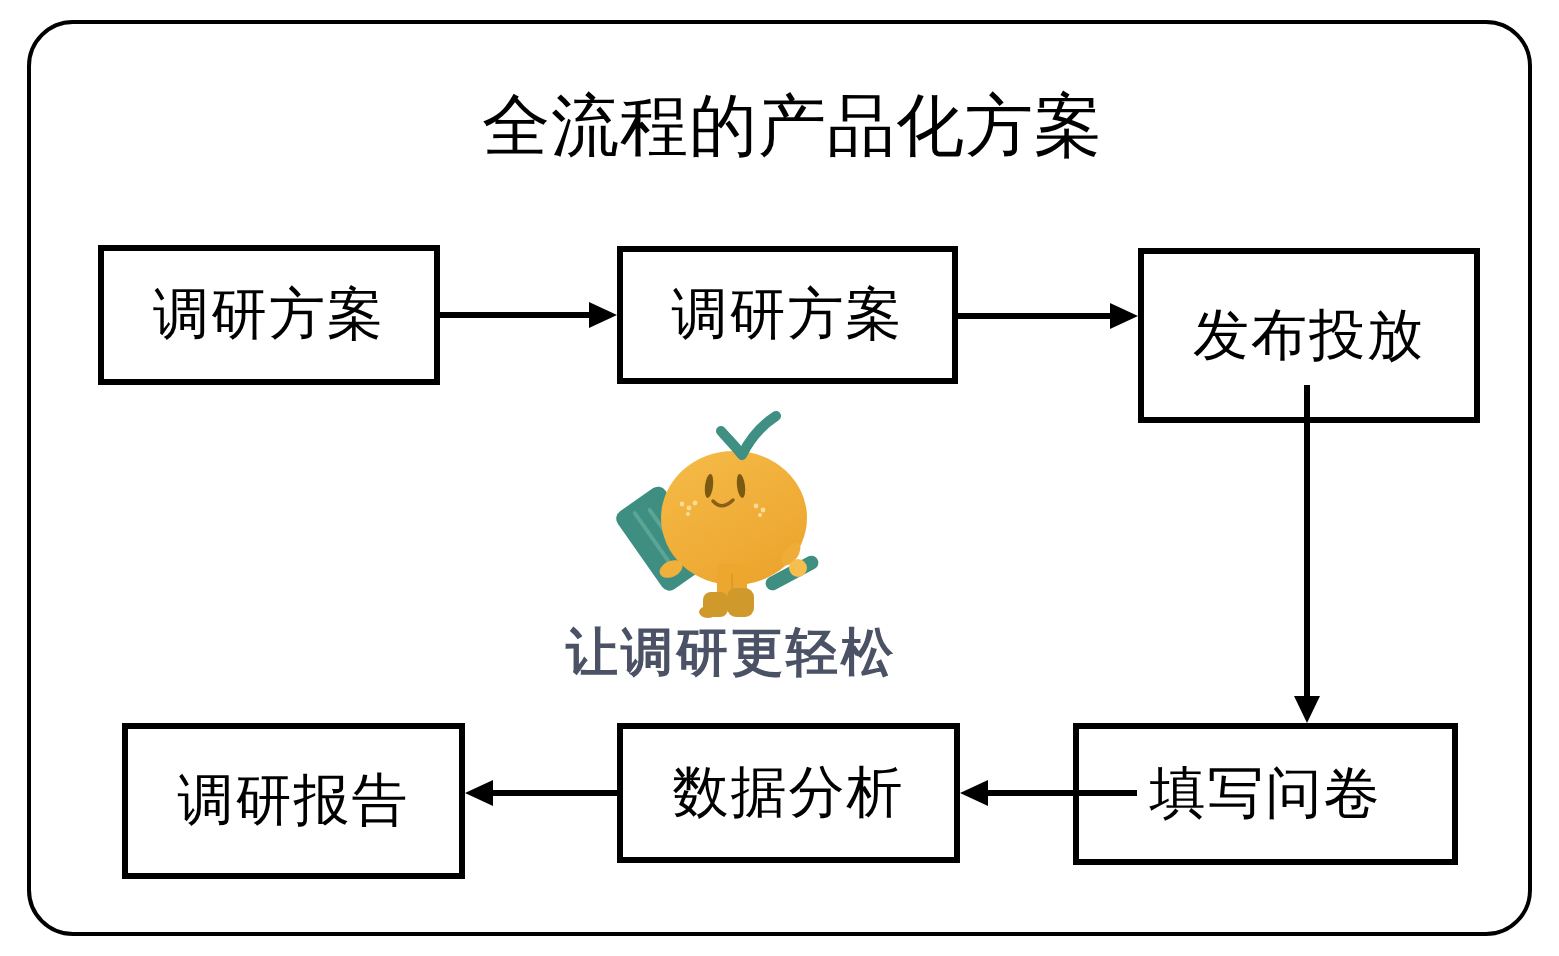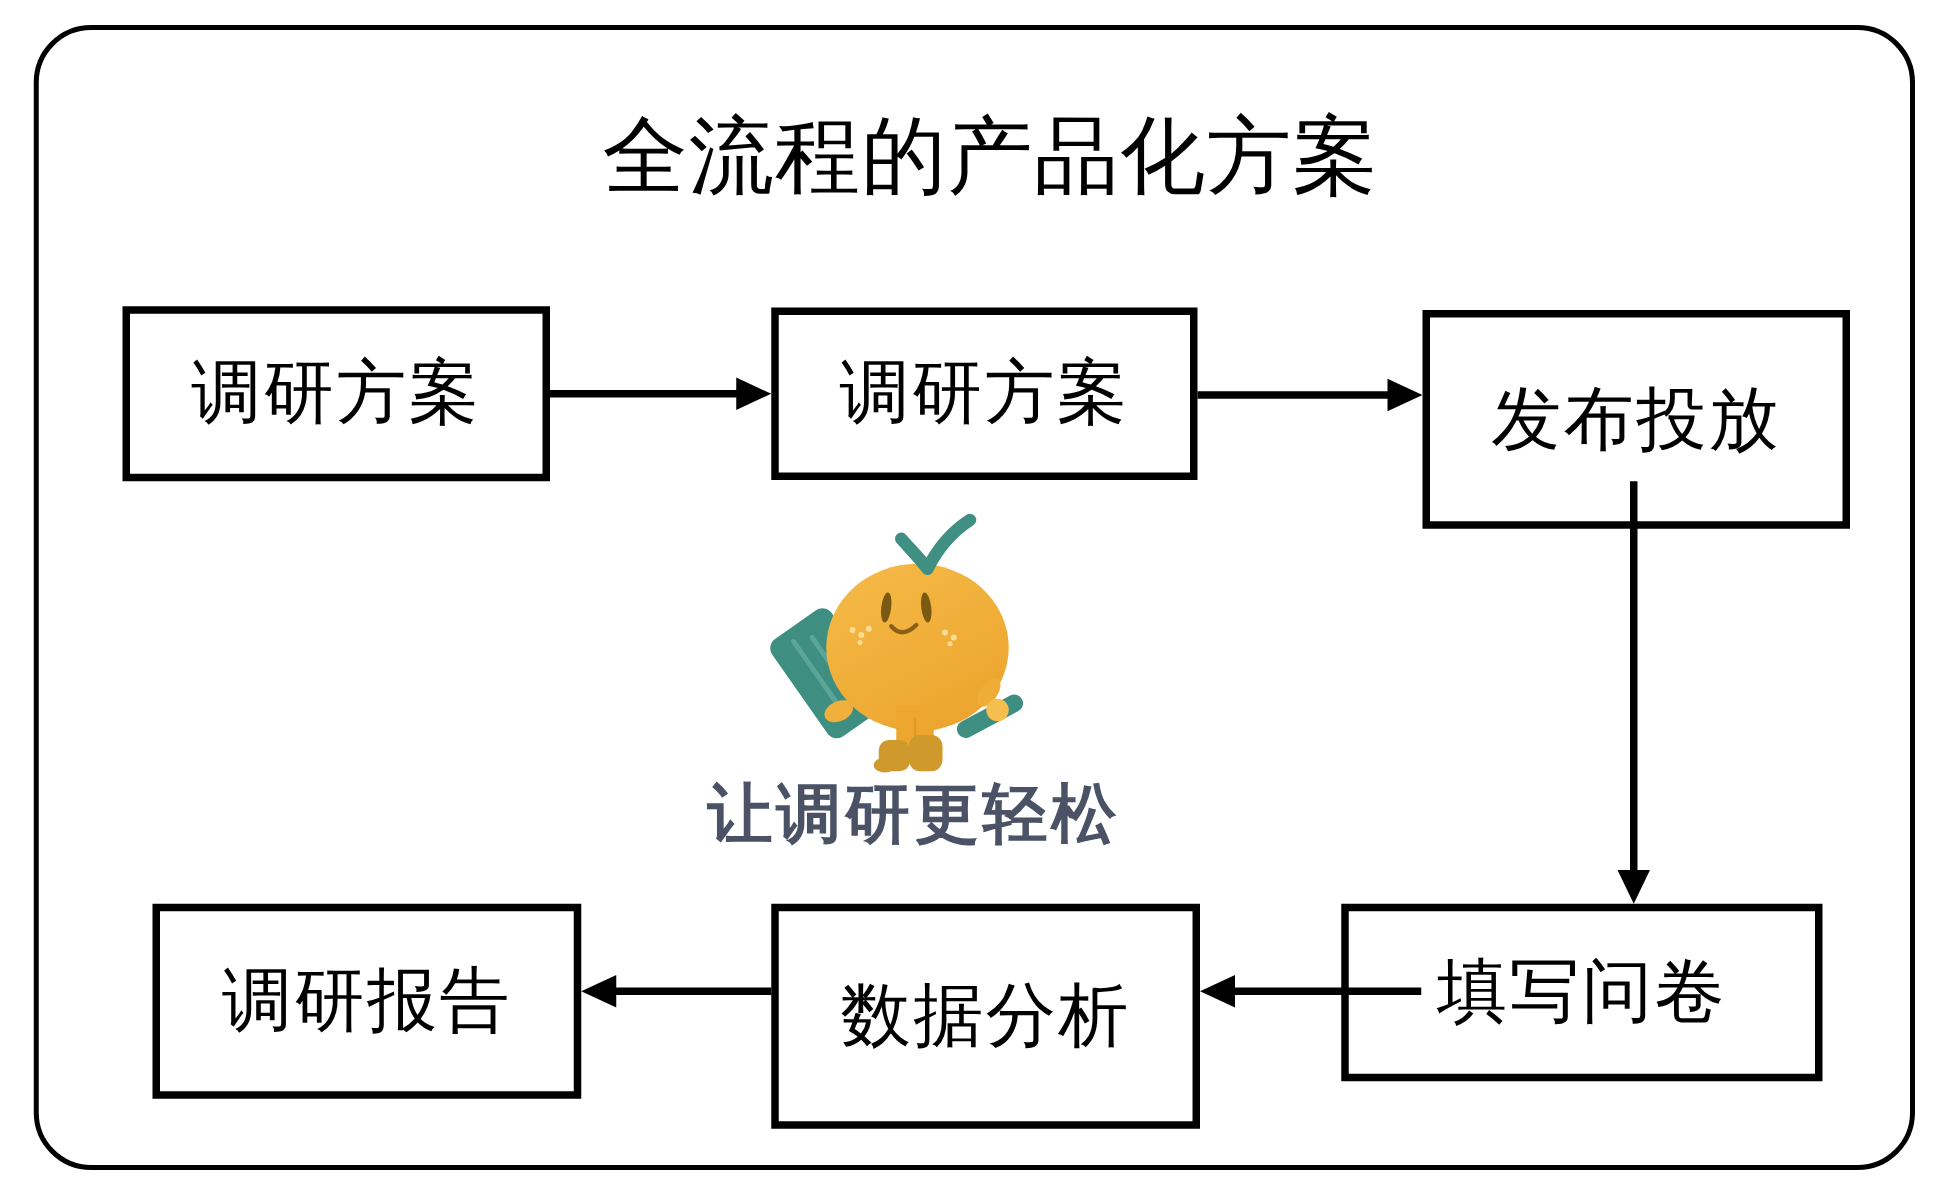--- a/index.html
+++ b/index.html
@@ -81,21 +81,21 @@
   <div class="node" style="left:617px;top:246px;width:341px;height:138px">
     <span>调研方案</span>
   </div>
   <div class="node" style="left:1138px;top:248px;width:342px;height:175px">
     <span>发布投放</span>
   </div>
 
   <div class="node" style="left:1073px;top:723px;width:385px;height:142px">
     <span>填写问卷</span>
   </div>
-  <div class="node" style="left:617px;top:723px;width:343px;height:180px">
+  <div class="node" style="left:617px;top:723px;width:343px;height:140px">
     <span>数据分析</span>
   </div>
   <div class="node" style="left:122px;top:723px;width:343px;height:156px">
     <span>调研报告</span>
   </div>
 
   <div class="arrow">
     <div class="line h" style="left:440px;top:312px;width:151px"></div>
     <div class="head right" style="left:589px;top:302px"></div>
   </div>

